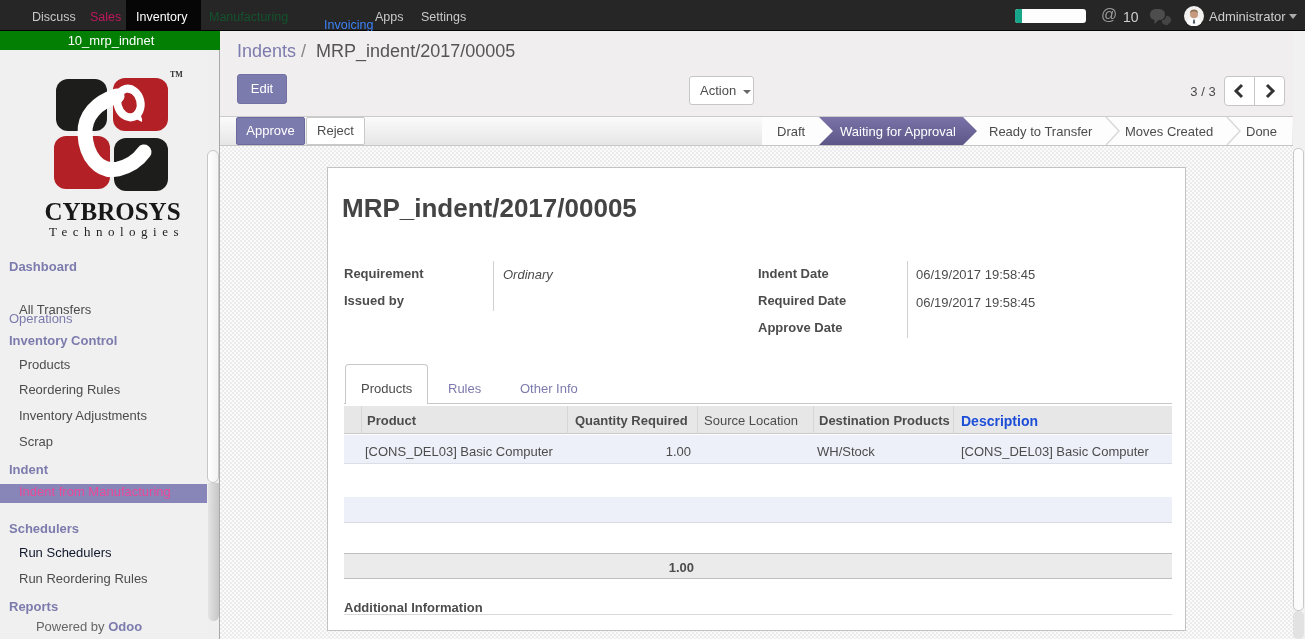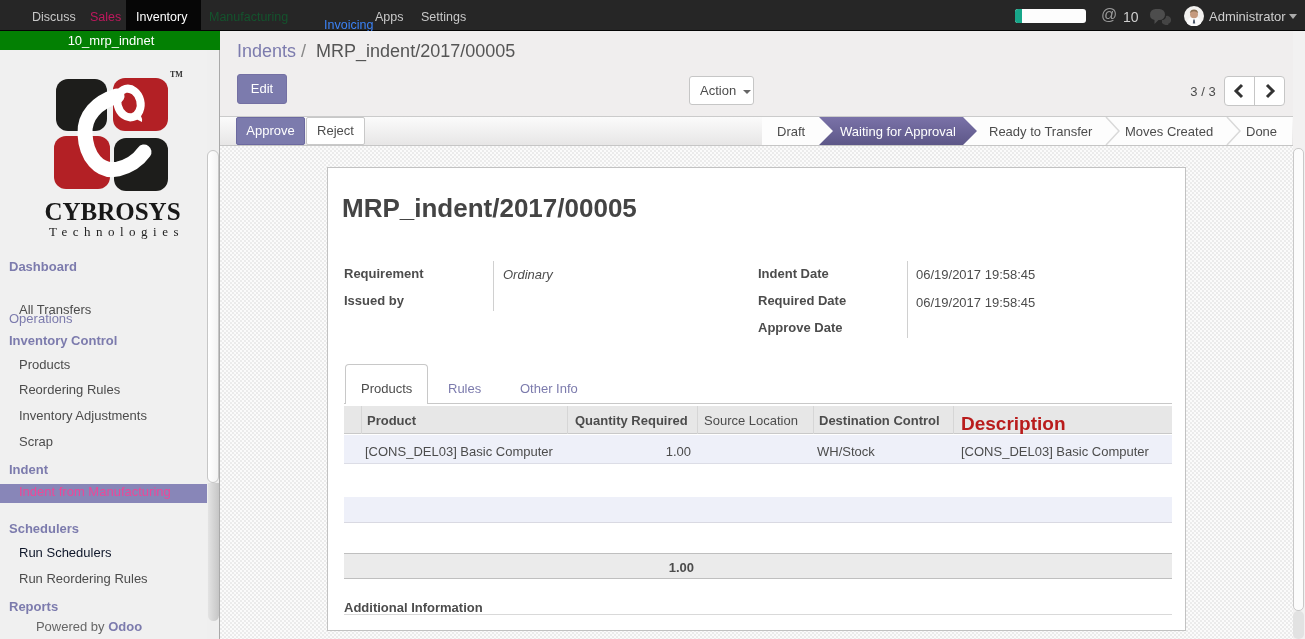--- a/index.html
+++ b/index.html
@@ -148,22 +148,22 @@
 
 <div class="abs" style="left:344px;top:406px;width:828px;height:28px;background:#e7e7e7;border-bottom:1px solid #c9c9c9;"></div>
 <div class="abs" style="left:361px;top:406px;width:1px;height:28px;background:#d6d6d6;"></div>
 <div class="abs" style="left:567px;top:406px;width:1px;height:28px;background:#d6d6d6;"></div>
 <div class="abs" style="left:697px;top:406px;width:1px;height:28px;background:#d6d6d6;"></div>
 <div class="abs" style="left:813px;top:406px;width:1px;height:28px;background:#d6d6d6;"></div>
 <div class="abs" style="left:953px;top:406px;width:1px;height:28px;background:#d6d6d6;"></div>
 <div class="abs" style="left:367px;top:413px;font-size:13px;font-weight:bold;color:#4c4c4c;">Product</div>
 <div class="abs" style="left:575px;top:413px;font-size:13px;font-weight:bold;color:#4c4c4c;">Quantity Required</div>
 <div class="abs" style="left:704px;top:413px;font-size:13px;font-weight:normal;color:#4c4c4c;">Source Location</div>
-<div class="abs" style="left:819px;top:413px;font-size:13px;font-weight:bold;color:#4c4c4c;">Destination Control</div>
-<div class="abs" style="left:961px;top:413px;font-size:19px;font-weight:bold;color:#b91c1c;">Description</div>
+<div class="abs" style="left:819px;top:413px;font-size:13px;font-weight:bold;color:#4c4c4c;">Destination Products</div>
+<div class="abs" style="left:961px;top:413px;font-size:14px;font-weight:bold;color:#1d4ed8;">Description</div>
 
 <div class="abs" style="left:344px;top:435px;width:828px;height:29px;background:#eef0f9;border-bottom:1px solid #dcdde6;"></div>
 <div class="abs" style="left:365px;top:444px;font-size:13px;color:#4c4c4c;">[CONS_DEL03] Basic Computer</div>
 <div class="abs" style="left:567px;top:444px;width:124px;text-align:right;font-size:13px;color:#4c4c4c;">1.00</div>
 <div class="abs" style="left:817px;top:444px;font-size:13px;color:#4c4c4c;">WH/Stock</div>
 <div class="abs" style="left:961px;top:444px;font-size:13px;color:#4c4c4c;">[CONS_DEL03] Basic Computer</div>
 
 <div class="abs" style="left:344px;top:497px;width:828px;height:26px;background:#eef0f9;border-bottom:1px solid #d9d9e2;"></div>
 
 <div class="abs" style="left:344px;top:553px;width:828px;height:26px;background:#ebebeb;border-top:1px solid #bfbfbf;border-bottom:1px solid #bfbfbf;"></div>

